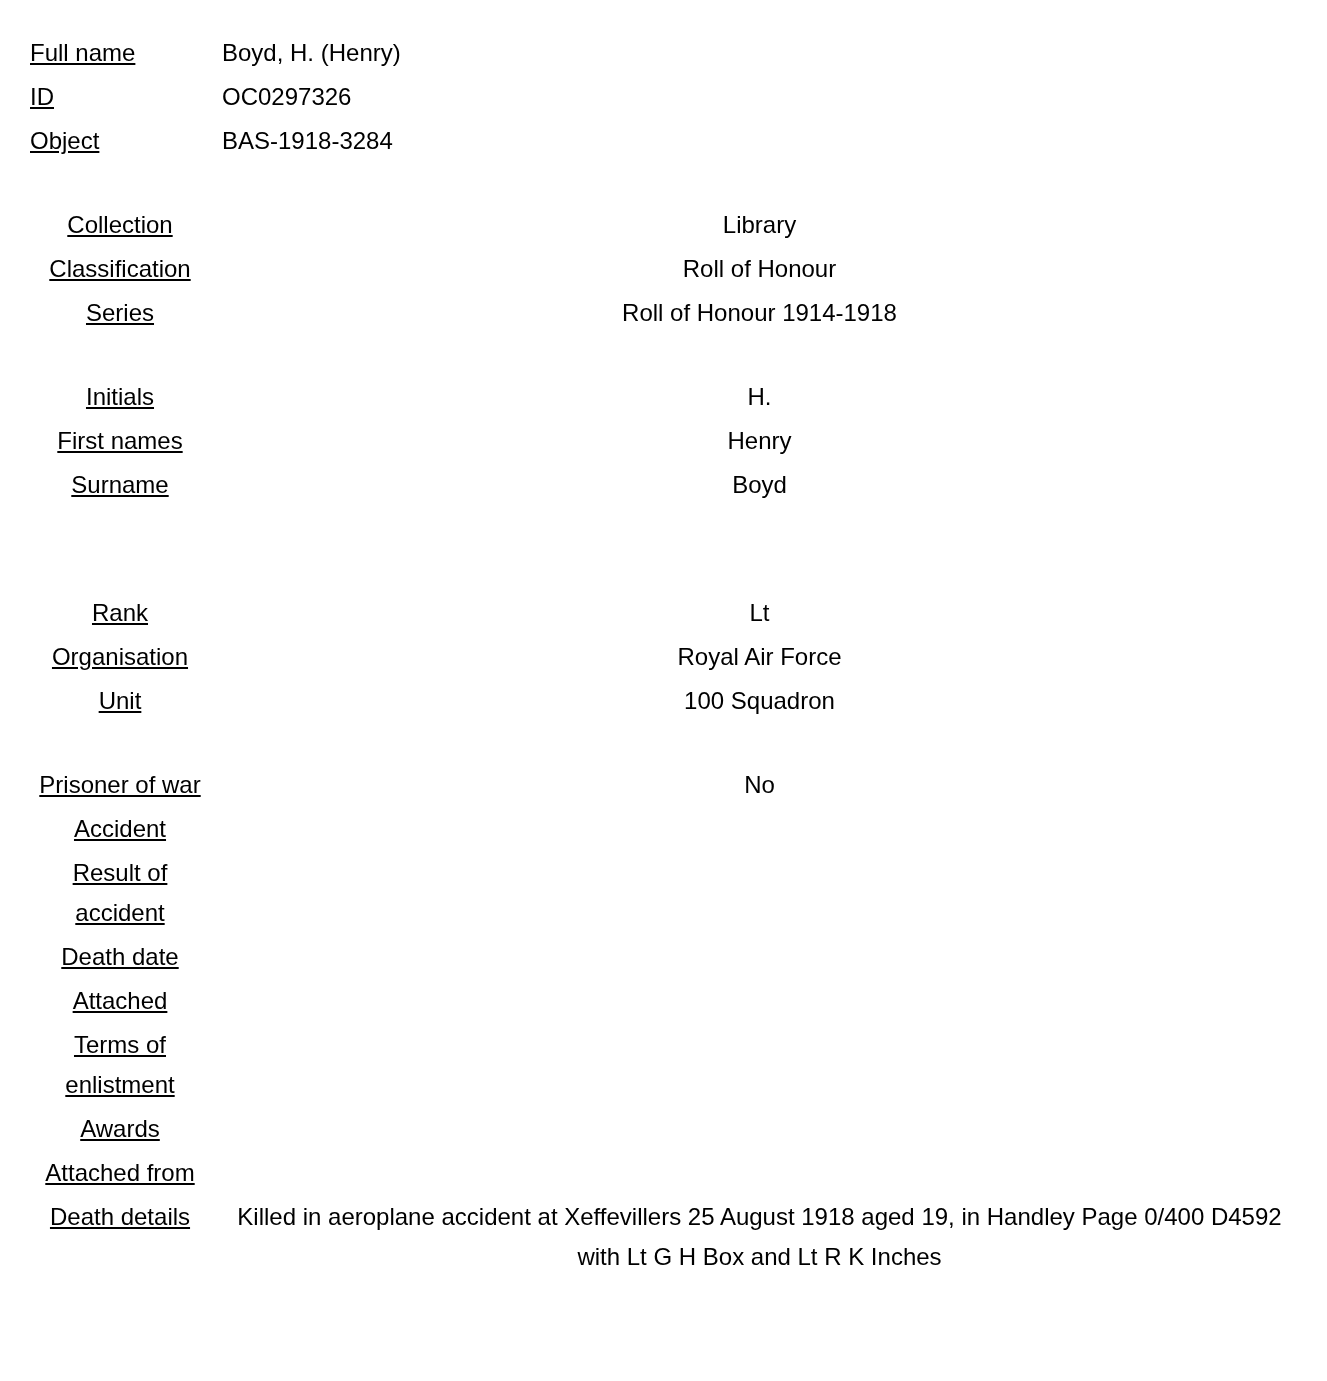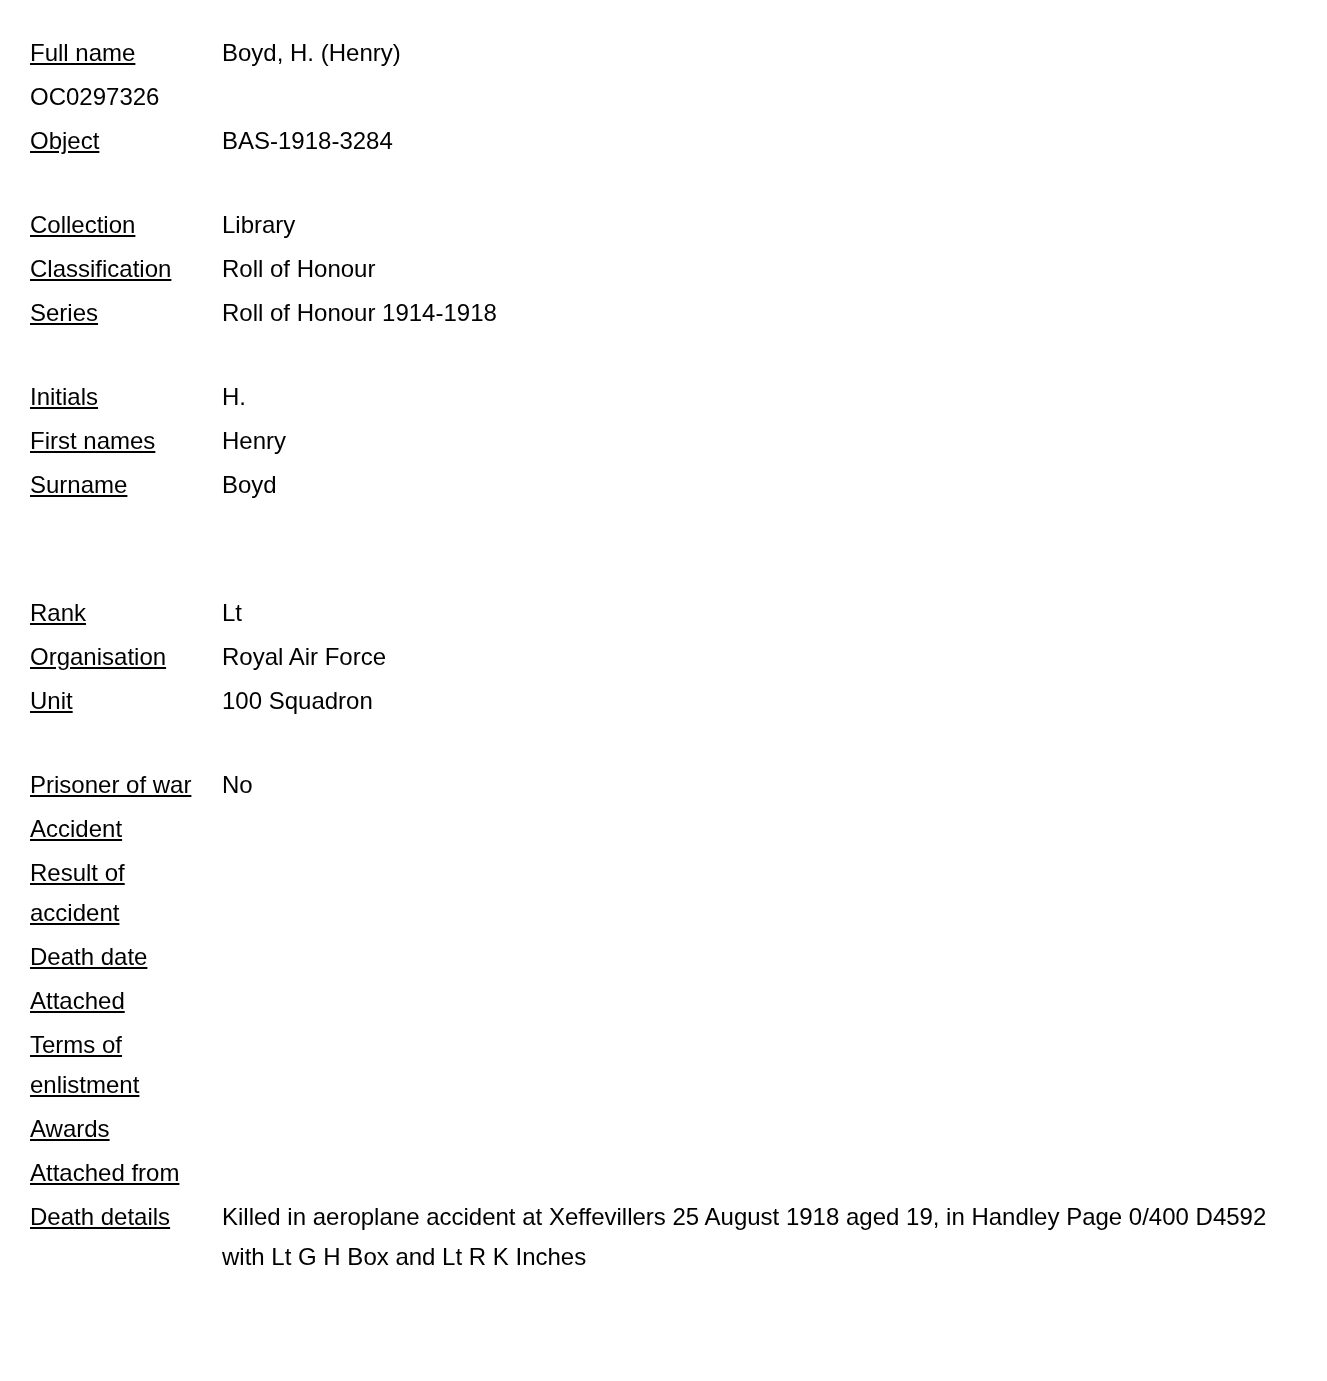--- a/index.html
+++ b/index.html
@@ -7,21 +7,21 @@
   body {
     width: 1327px;
     height: 1381px;
     overflow: hidden;
     font-family: "Liberation Sans", sans-serif;
     font-size: 24px;
     color: #000000;
     padding: 33px 30px 0 30px;
   }
   .record { width: 100%; }
-  .section + .section { margin-top: 44px; }
+  .section + .section { margin-top: 44px; text-align: center; }
   .row {
     display: flex;
     align-items: flex-start;
     margin-bottom: 4px;
   }
   .label {
     flex: 0 0 192px;
     width: 192px;
     padding-right: 12px;
     line-height: 40px;
@@ -39,20 +39,21 @@
 <body>
 
 <div class="record">
 
   <div class="section">
     <div class="row">
       <div class="label">Full name</div>
       <div class="value">Boyd, H. (Henry)</div>
     </div>
     <div class="row">
+      <div class="label">ID</div>
       <div class="value">OC0297326</div>
     </div>
     <div class="row">
       <div class="label">Object</div>
       <div class="value">BAS-1918-3284</div>
     </div>
   </div>
 
   <div class="section">
     <div class="row">

